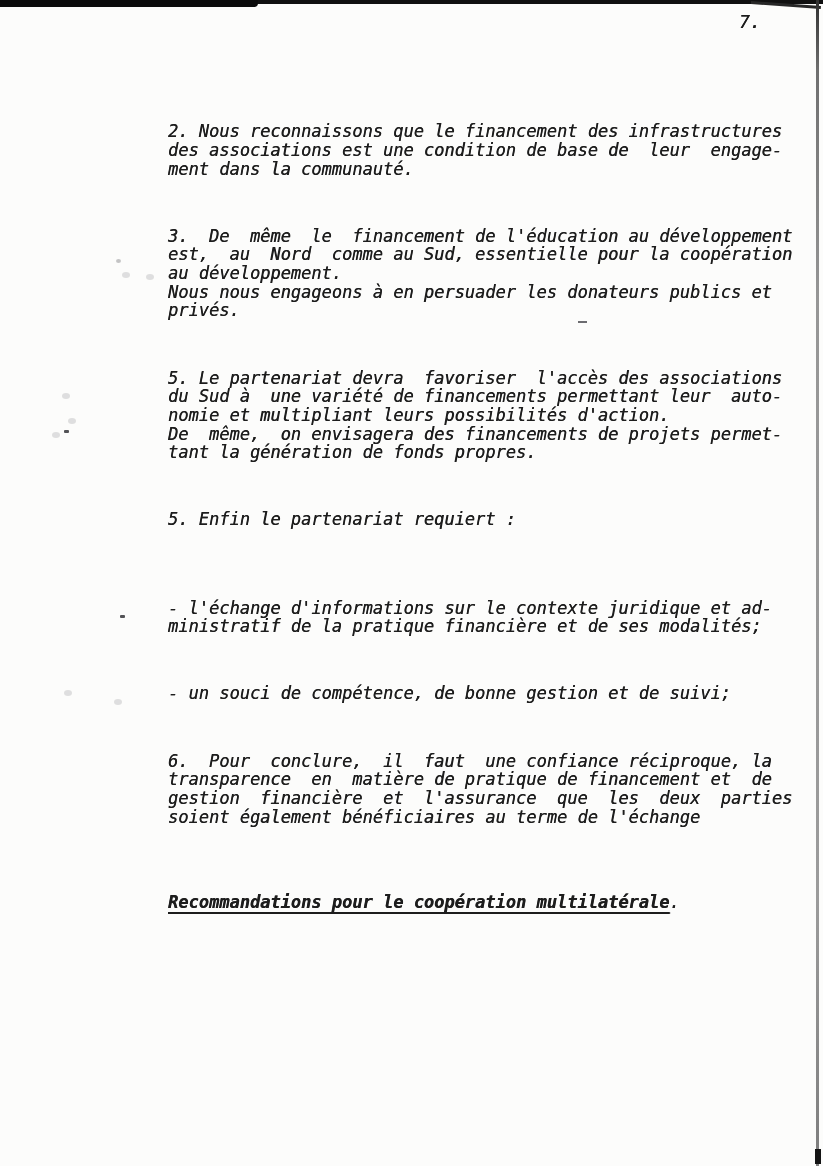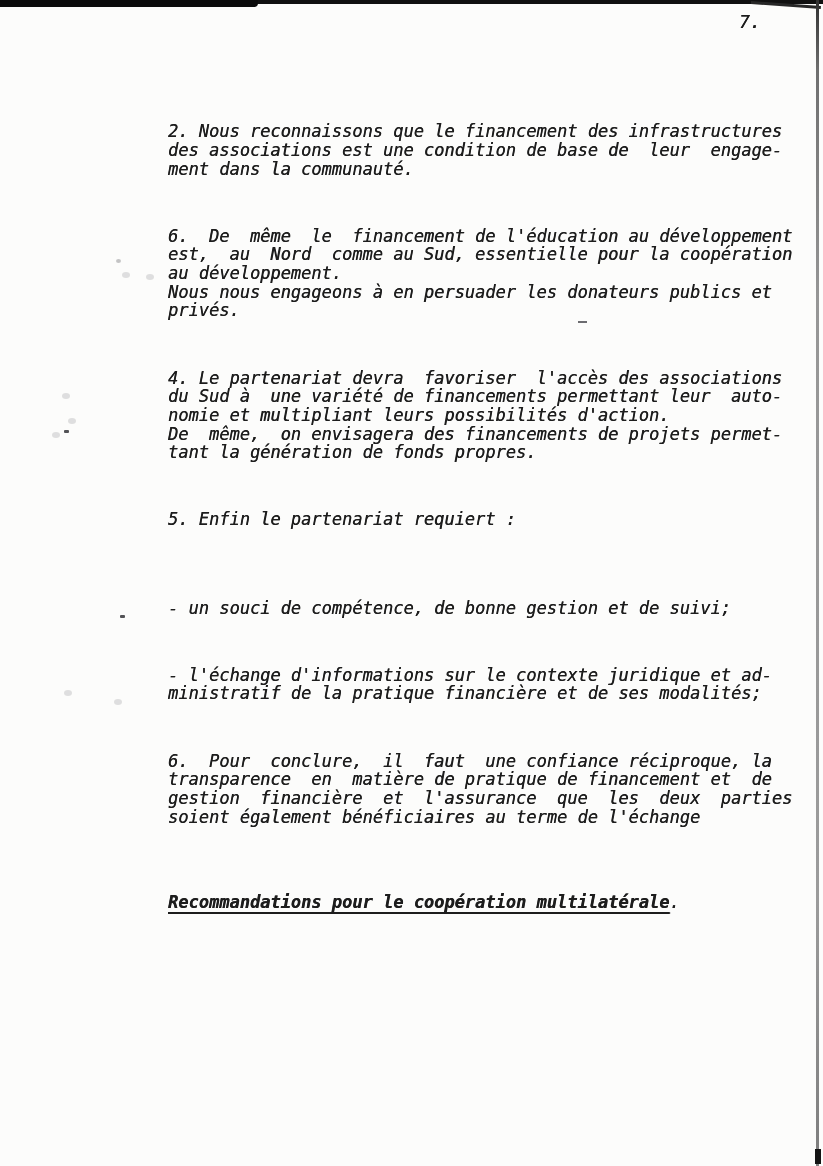--- a/index.html
+++ b/index.html
@@ -108,34 +108,34 @@
   <div class="speck faint" style="left:114px; top:699px;"></div>
   <div class="dash-mark" style="left:578px; top:321px;"></div>
 
   <div class="page-number">7.</div>
 
   <div class="content">
 
     <div class="para">2. Nous reconnaissons que le financement des infrastructures
 des associations est une condition de base de  leur  engage-
 ment dans la communauté.</div>
-    <div class="para">6.  De  même  le  financement de l'éducation au développement
+    <div class="para">3.  De  même  le  financement de l'éducation au développement
 est,  au  Nord  comme au Sud, essentielle pour la coopération
 au développement.
 Nous nous engageons à en persuader les donateurs publics et
 privés.</div>
-    <div class="para">4. Le partenariat devra  favoriser  l'accès des associations
+    <div class="para">5. Le partenariat devra  favoriser  l'accès des associations
 du Sud à  une variété de financements permettant leur  auto-
 nomie et multipliant leurs possibilités d'action.
 De  même,  on envisagera des financements de projets permet-
 tant la génération de fonds propres.</div>
     <div class="para after-item5">5. Enfin le partenariat requiert :</div>
-    <div class="para">- un souci de compétence, de bonne gestion et de suivi;</div>
     <div class="para">- l'échange d'informations sur le contexte juridique et ad-
 ministratif de la pratique financière et de ses modalités;</div>
+    <div class="para">- un souci de compétence, de bonne gestion et de suivi;</div>
     <div class="para before-heading">6.  Pour  conclure,  il  faut  une confiance réciproque, la
 transparence  en  matière de pratique de financement et  de
 gestion  financière  et  l'assurance  que  les  deux  parties
 soient également bénéficiaires au terme de l'échange</div>
 
     <div class="section-heading"><span class="hl">Recommandations pour le coopération multilatérale</span><span>.</span></div>
 
     
 
     

